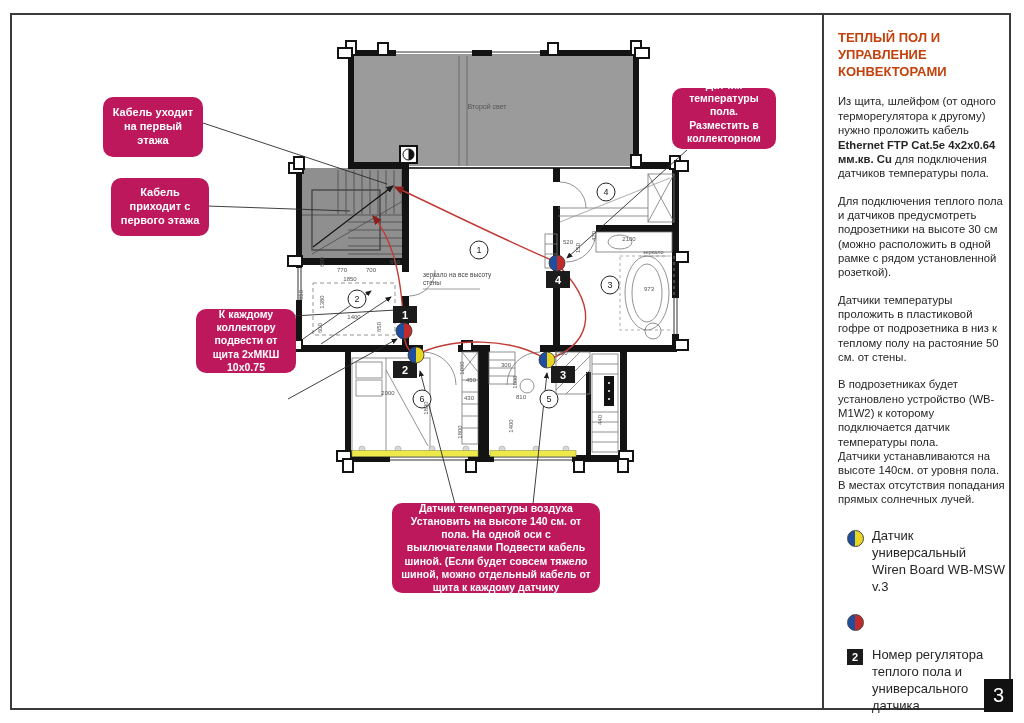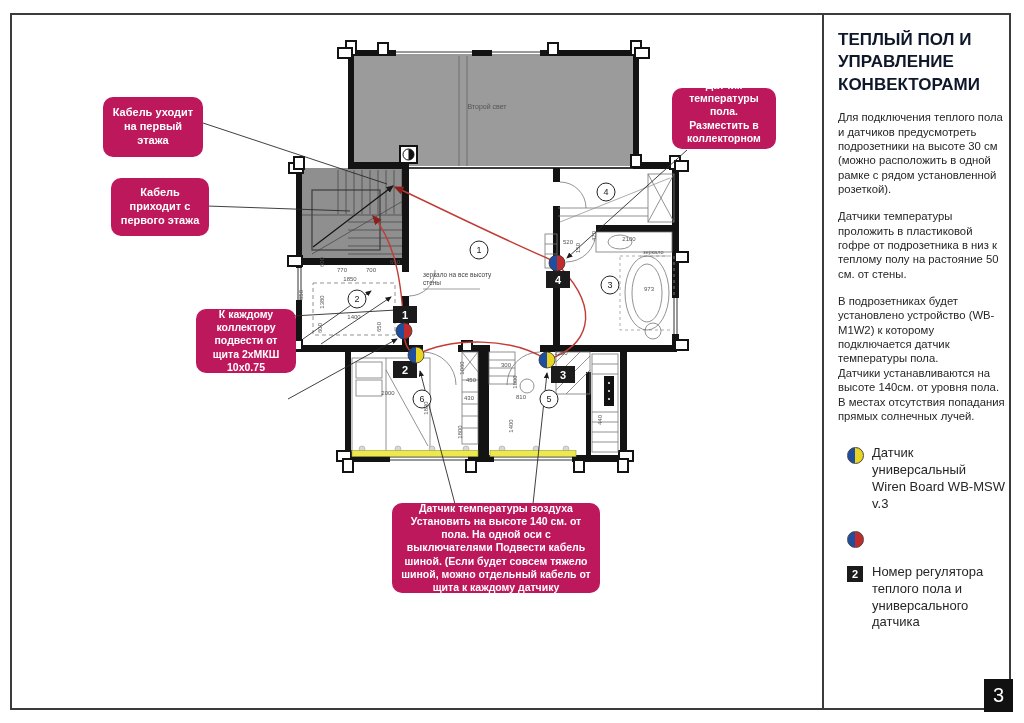--- a/index.html
+++ b/index.html
@@ -24,21 +24,21 @@
   #callout-1{left:103px;top:97px;width:100px;height:60px;font-size:11px;}
   #callout-2{left:111px;top:178px;width:98px;height:58px;font-size:11px;}
   #callout-3{left:196px;top:309px;width:100px;height:64px;font-size:10.5px;}
   #callout-4{left:189px;top:387px;width:102px;height:62px;font-size:10.5px;}
   #callout-5{left:672px;top:88px;width:104px;height:61px;font-size:10.5px;}
   #callout-6{left:392px;top:503px;width:208px;height:90px;font-size:10.5px;}
 
   
   #sidebar{position:absolute;left:824px;top:13px;width:187px;height:697px;z-index:2;}
   #sidebar-inner{padding:16px 6px 0 14px;}
-  .sb-title{font-size:17px;font-weight:bold;line-height:1.32;width:160px;color:#0f172a;
+  .sb-title{font-size:13px;font-weight:bold;line-height:1.32;width:160px;color:#c2410c;
         text-transform:uppercase;margin:0 0 14px 0;}
   .para{font-size:11.3px;line-height:1.27;margin:0 0 13px 0;color:#262626;white-space:pre-line;}
   .legend{margin-top:22px;}
   .legend-item{display:flex;margin-bottom:16px;}
   .legend-icon-wrap{width:34px;flex:0 0 34px;display:flex;justify-content:center;padding-top:2px;}
   .sensor-dot{width:15px;height:15px;border-radius:50%;border:1px solid #444;}
   .dot-universal{background:linear-gradient(90deg,#1F4E9E 50%,#E8D522 50%);}
   .dot-floor{background:linear-gradient(90deg,#1F4E9E 50%,#C22B2B 50%);}
   .reg-badge{width:16px;height:16px;background:#1b1b1b;color:#fff;font-size:11px;font-weight:bold;
         display:flex;align-items:center;justify-content:center;}
@@ -374,20 +374,21 @@
       <span>Датчик температуры пола. Разместить в коллекторном узле.</span>
     </div>
   <div class="callout" id="callout-6">
       <span>Датчик температуры воздуха Установить на высоте 140 см. от пола. На одной оси с выключателями Подвести кабель шиной. (Если будет совсем тяжело шиной, можно отдельный кабель от щита к каждому датчику</span>
     </div>
 
   <div id="sidebar-divider"></div>
   <div id="sidebar">
     <div id="sidebar-inner">
       <h1 class="sb-title">ТЕПЛЫЙ ПОЛ И УПРАВЛЕНИЕ КОНВЕКТОРАМИ</h1>
+      <p class="para"><span>Из щита, шлейфом (от одного терморегулятора к другому) нужно проложить кабель </span><b>Ethernet FTP Cat.5e 4x2x0.64 мм.кв. Cu</b><span> для подключения датчиков температуры пола.</span></p>
       <p class="para">Для подключения теплого пола
 и датчиков предусмотреть подрозетники на высоте 30 см (можно расположить в одной рамке с рядом установленной розеткой).</p>
       <p class="para">Датчики температуры проложить в пластиковой гофре от подрозетника в низ к теплому полу на растояние 50 см. от стены.</p>
       <p class="para">В подрозетниках будет установлено устройство (WB-M1W2) к которому подключается датчик температуры пола.
 Датчики устанавливаются на высоте 140см. от уровня пола. В местах отсутствия попадания прямых солнечных лучей.</p>
 
       <div class="legend">
         <div class="legend-item">
           <div class="legend-icon-wrap">
               <span class="sensor-dot dot-universal"></span>

